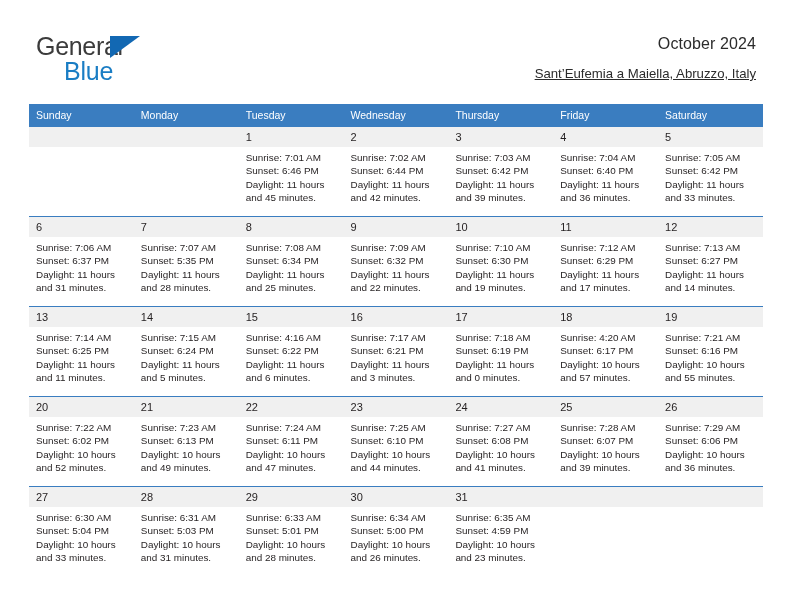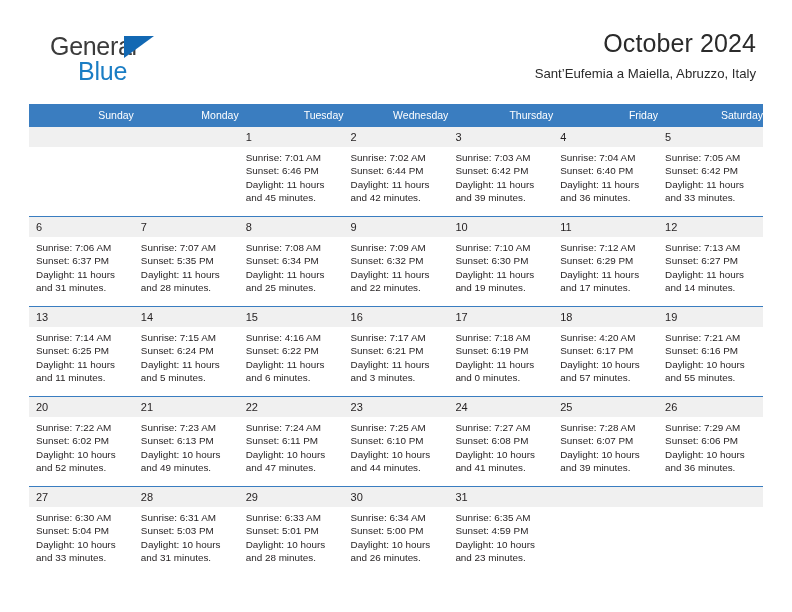--- a/index.html
+++ b/index.html
@@ -18,21 +18,21 @@
   }
 
   
   .topbar{
     position:absolute;
     left:36px; right:36px; top:28px;
     height:66px;
   }
   .logo{
     position:absolute;
-    left:14px; top:4px;
+    left:0; top:4px;
     width:200px; height:58px;
   }
   .logo-general{
     position:absolute;
     left:0; top:0;
     font-size:25px;
     letter-spacing:-0.3px;
     color:#3b3b3b;
     line-height:28px;
     font-weight:400;
@@ -53,48 +53,49 @@
     letter-spacing:-0.2px;
     font-weight:400;
   }
 
   .title-wrap{
     position:absolute;
     right:0; top:0;
     text-align:right;
   }
   .cal-title{
-    font-size:25px;
+    font-size:16px;
     font-weight:400;
     color:#2b2b2b;
     line-height:31px;
     letter-spacing:0.1px;
   }
   .cal-sub{
     margin-top:7px;
     font-size:13.2px;
     font-weight:400;
     color:#2b2b2b;
     line-height:16px;
+    text-decoration:underline;
   }
 
   
   .cal{
     position:absolute;
     left:29px; top:104px;
     width:734px;
     border-collapse:collapse;
     table-layout:fixed;
   }
   .cal th{
     background:#3a7dc0;
     color:#ffffff;
     font-size:10.5px;
     font-weight:400;
-    text-align:right;
+    text-align:left;
     padding:5px 0 5px 7px;
     line-height:13px;
     border:none;
   }
   .cal td{
     vertical-align:top;
     padding:0;
     border:none;
     border-top:1.4px solid #3a7dc0;
     height:89px;

